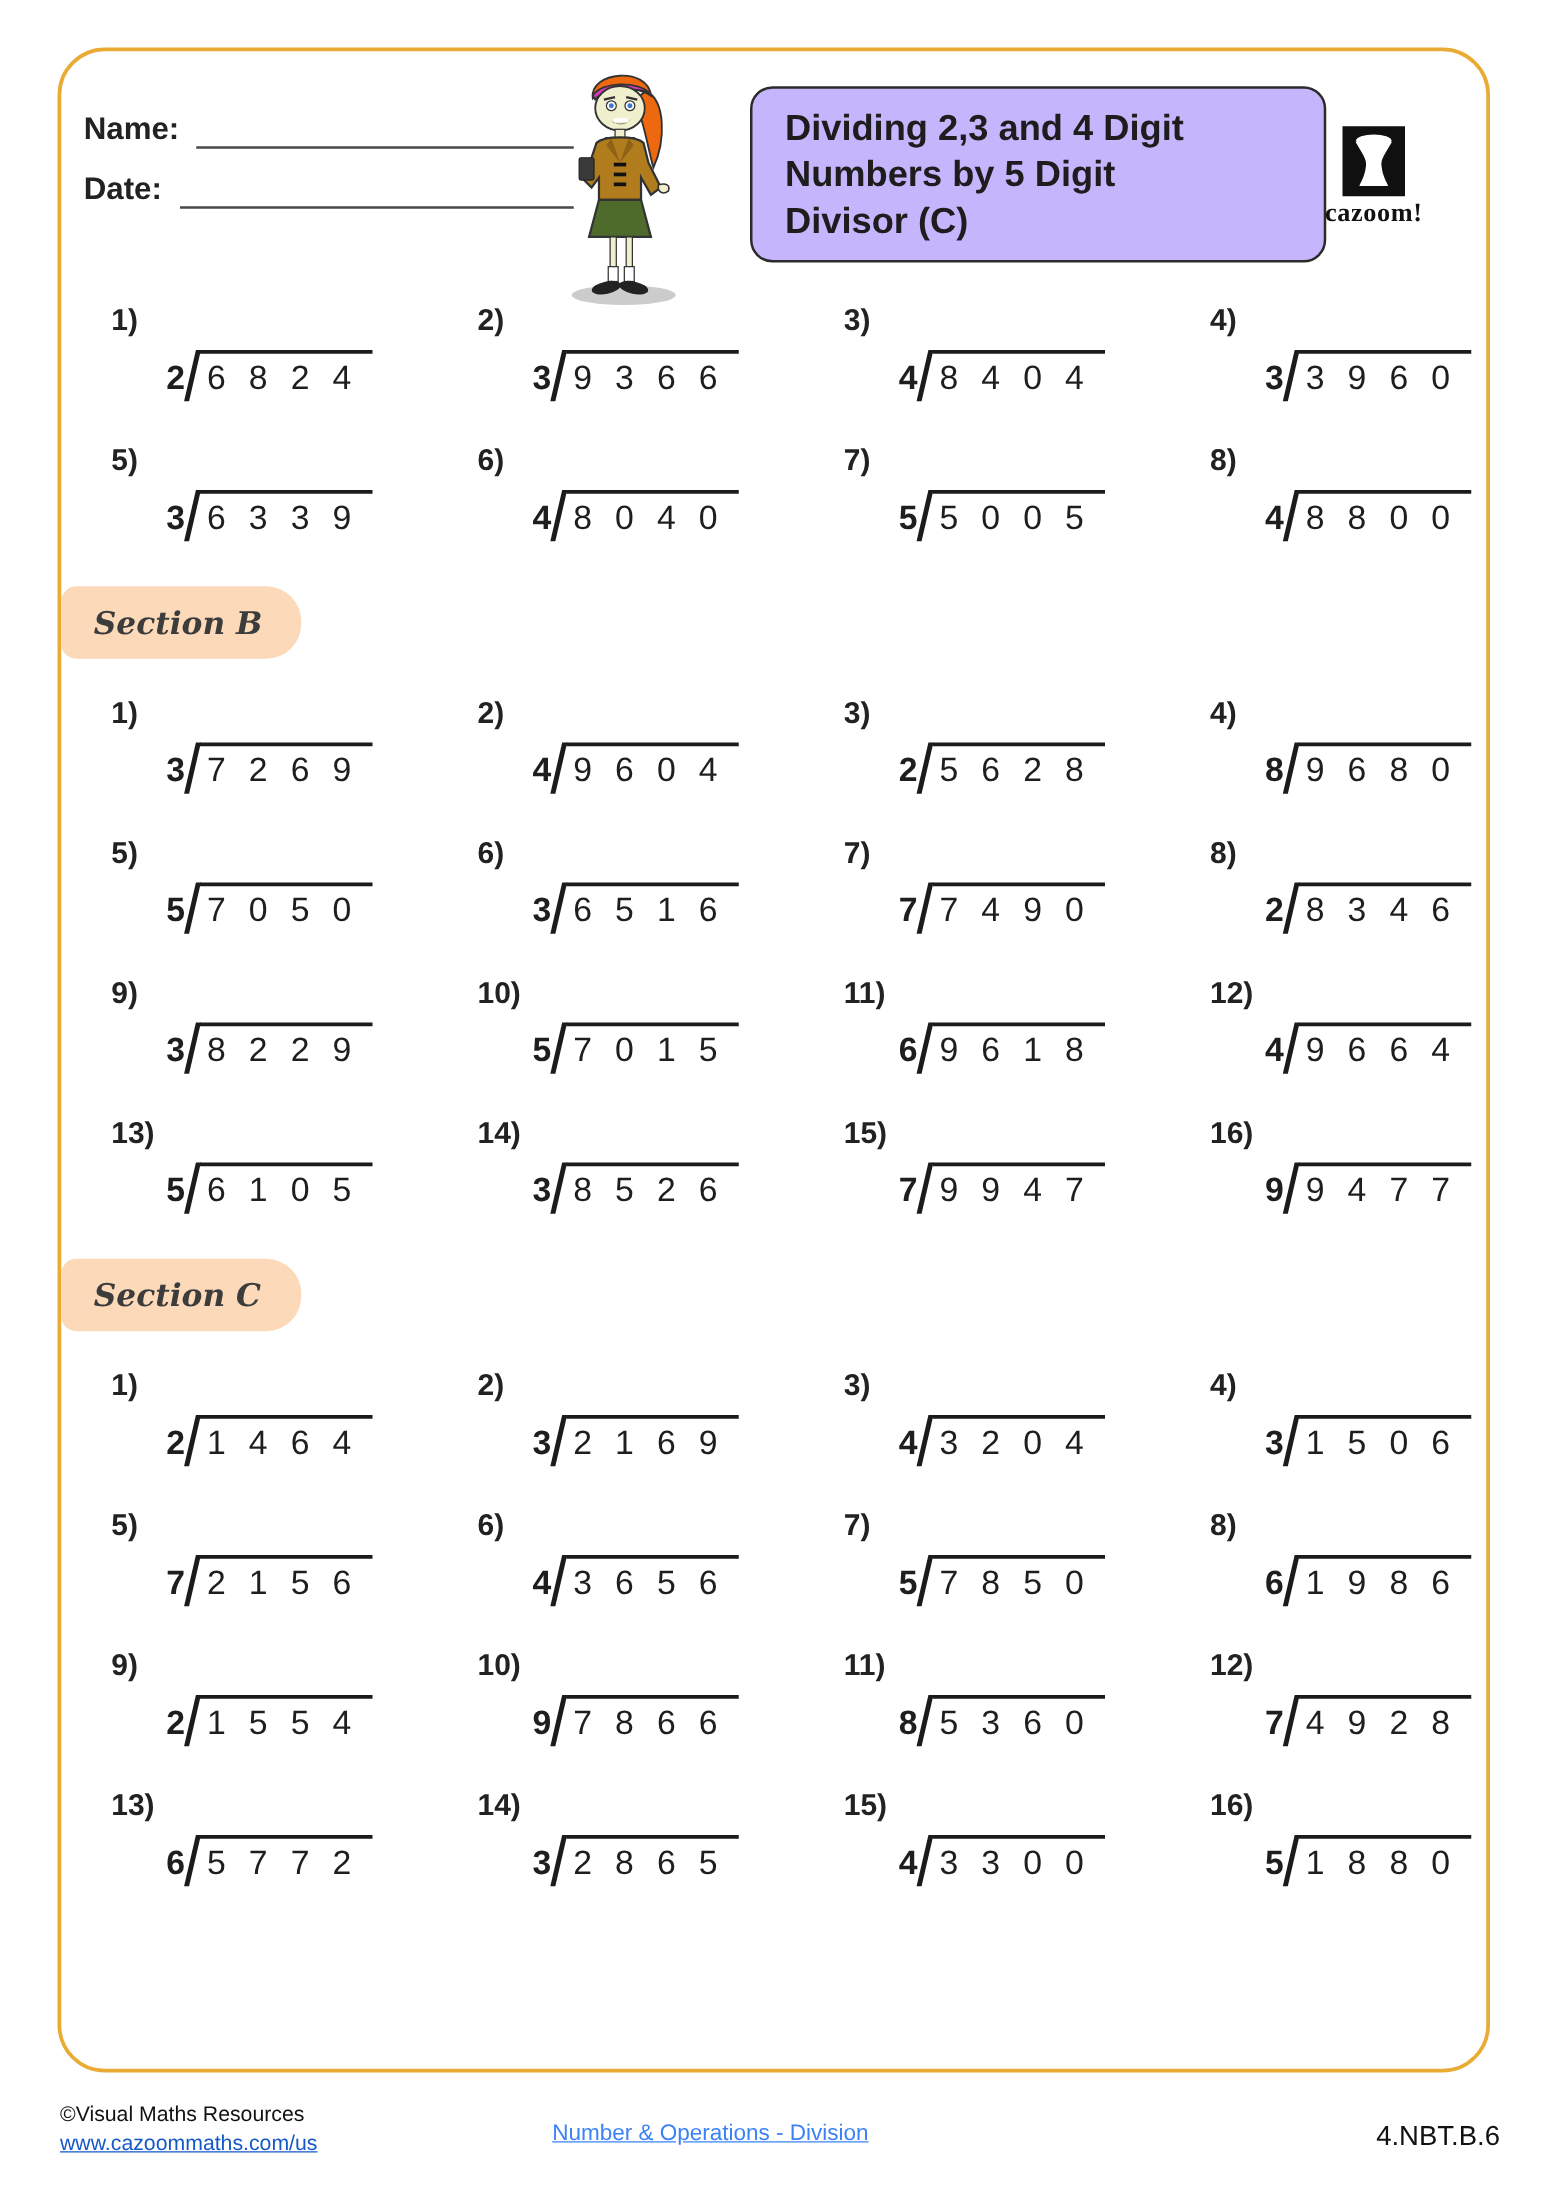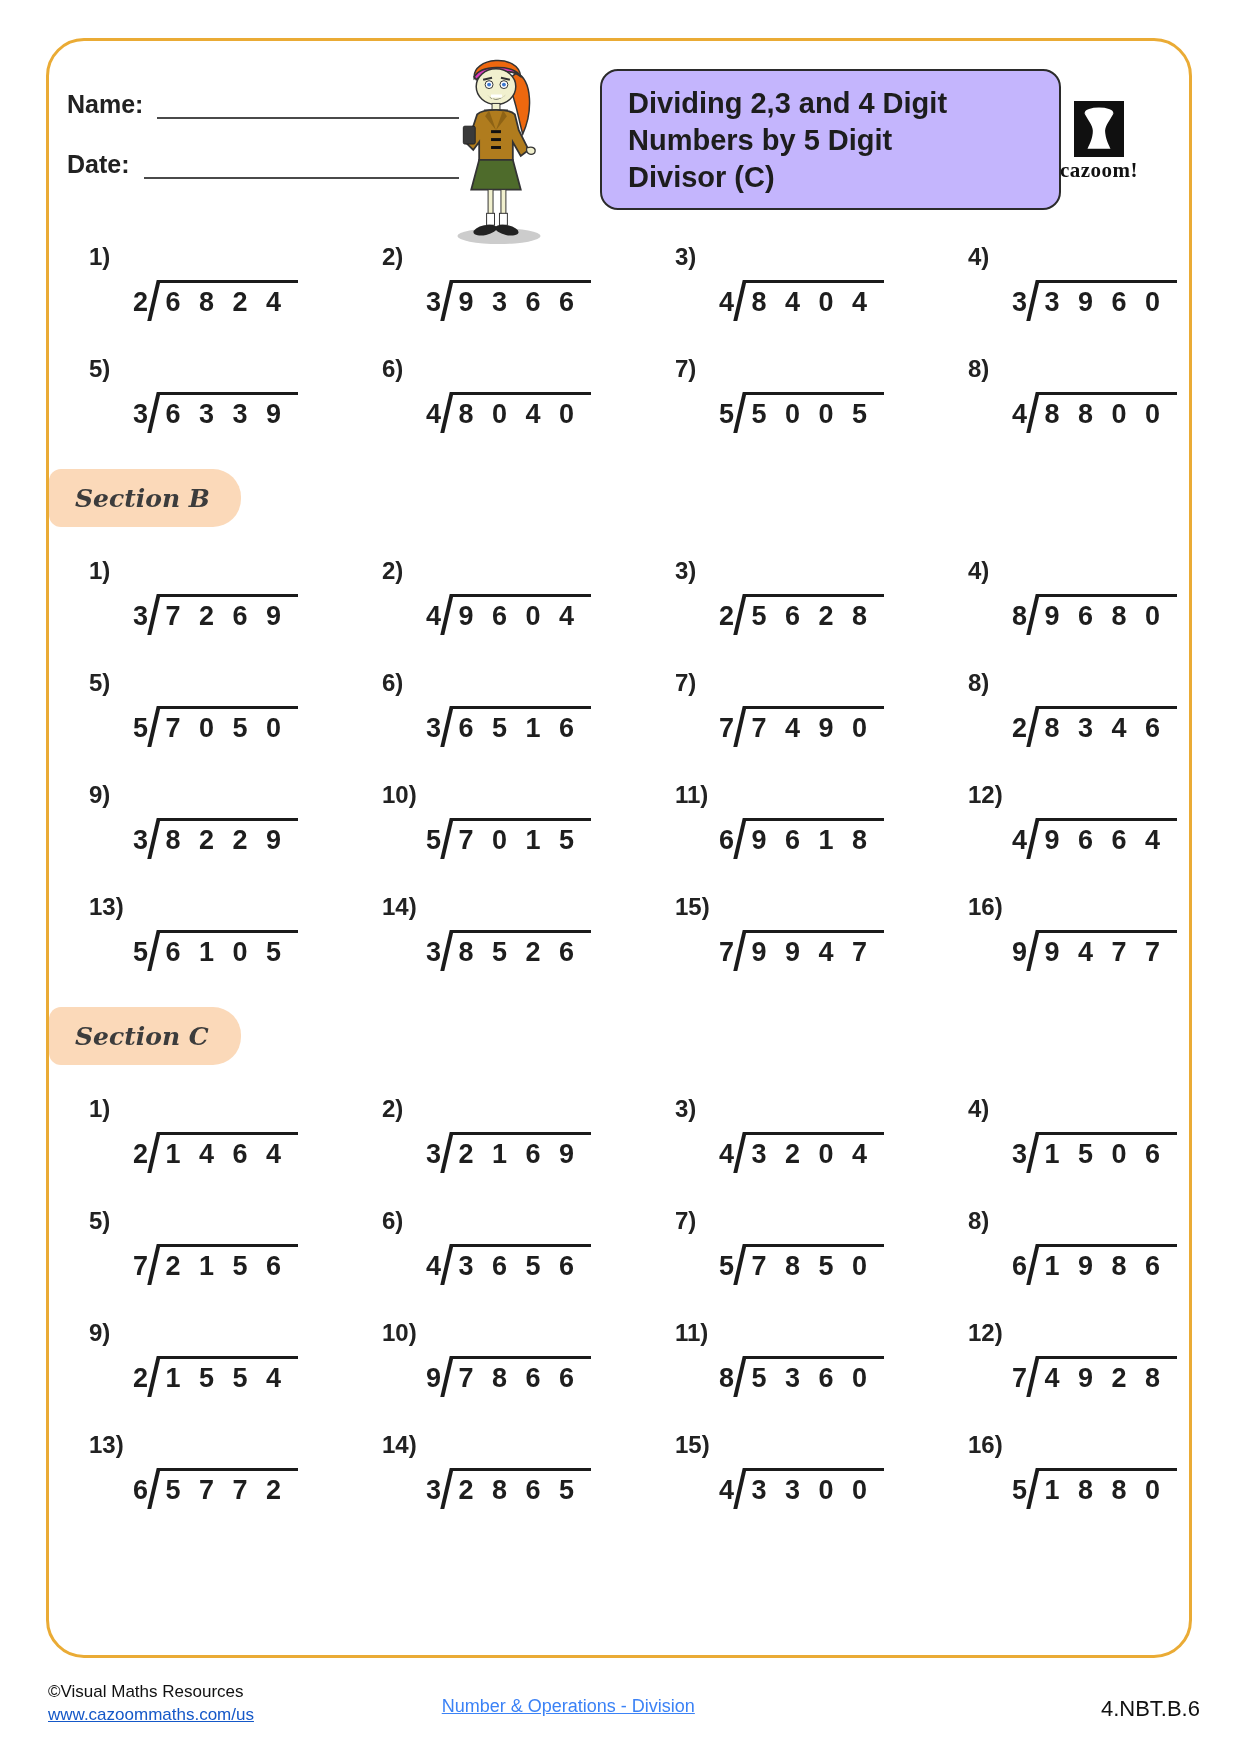--- a/index.html
+++ b/index.html
@@ -7,21 +7,21 @@
   body { position:relative; overflow:hidden; }
 
   .frame {
     position:absolute; left:46px; top:38px; width:1146px; height:1620px;
     border:3px solid #EAAB35; border-radius:38px; background:#ffffff;
   }
 
   
   .header { position:relative; height:202px; }
   .fields { position:absolute; left:18px; top:48px; width:392px; }
-  .field-row { display:flex; align-items:center; margin-bottom:30px; }
+  .field-row { display:flex; align-items:flex-start; margin-bottom:18px; }
   .field-label { font-weight:bold; font-size:25px; color:#222; }
   .field-line { flex:1; border-bottom:2px solid #4a4a4a; height:30px; margin-left:14px; }
 
   .girl { position:absolute; left:386px; top:6px; width:122px; height:198px; }
 
   .titlebox {
     position:absolute; left:551px; top:28px; width:461px; height:141px;
     background:#c4b5fd; border:2.5px solid #2b2b2b; border-radius:18px;
     padding:14px 10px 10px 26px;
   }
@@ -42,21 +42,21 @@
   .probs {
     display:grid; grid-template-columns:293px 293px 293px 1fr;
     row-gap:26px; padding:0 10px 0 20px; margin-bottom:28px;
   }
   .prob { height:86px; }
   .prob-num { font-size:24px; font-weight:bold; margin-left:20px; margin-bottom:9px; color:#222; }
   .prob-expr { display:flex; align-items:flex-start; margin-left:64px; }
   .divisor { font-size:27px; font-weight:bold; padding-top:7px; }
   .bracket { width:3.5px; height:41px; background:#1b1b1b; transform:skewX(-13deg); margin:0 4px 0 4px; flex:none; }
   .dividend {
-    font-size:27px; font-weight:bold; word-spacing:9px; letter-spacing:1px;
+    font-size:27px; font-weight:normal; word-spacing:9px; letter-spacing:1px;
     border-top:3.5px solid #1b1b1b; padding:4px 16px 0 6px; white-space:nowrap;
   }
 
   
   .footer { position:absolute; left:48px; top:1682px; width:1158px; display:flex; }
   .f-left { width:34%; }
   .f-copy { font-size:17px; color:#111; margin-bottom:3px; }
   .f-link { font-size:17px; color:#1558C8; text-decoration:underline; }
   .f-center { width:33%; text-align:left; font-size:18px; margin-top:14px; color:#3b82f6;text-decoration:underline; }
   .f-right { width:33%; text-align:right; font-size:22px; margin-top:14px; color:#111; padding-right:6px; }

